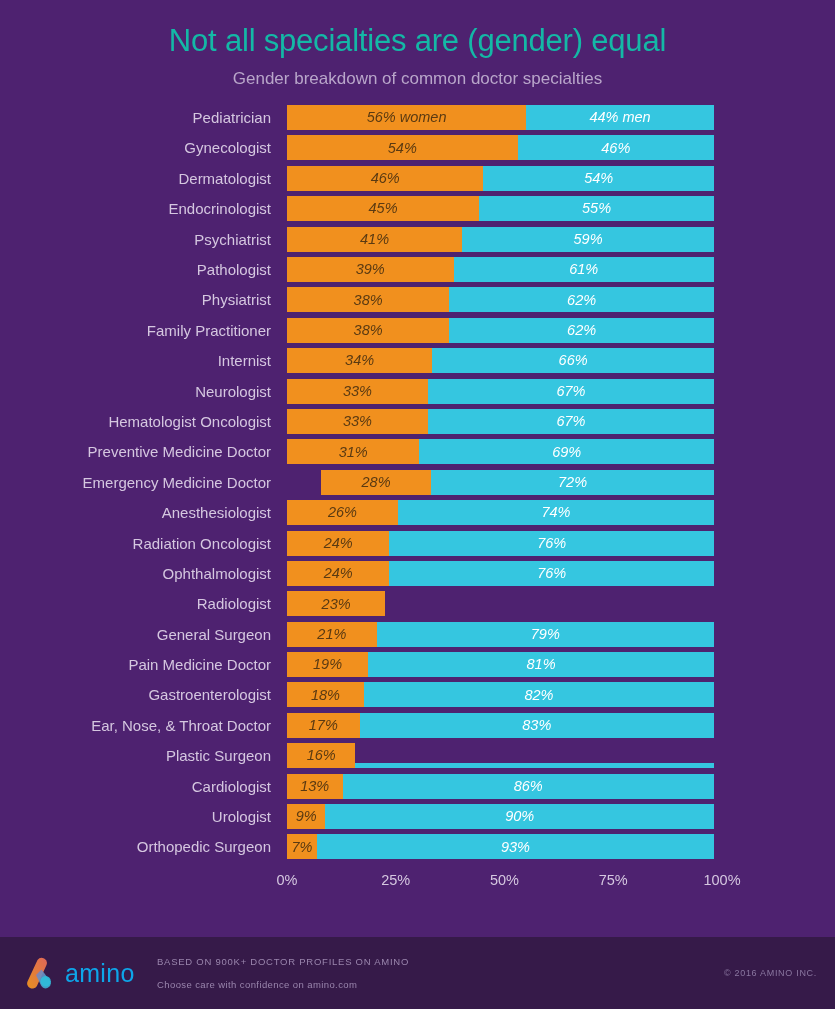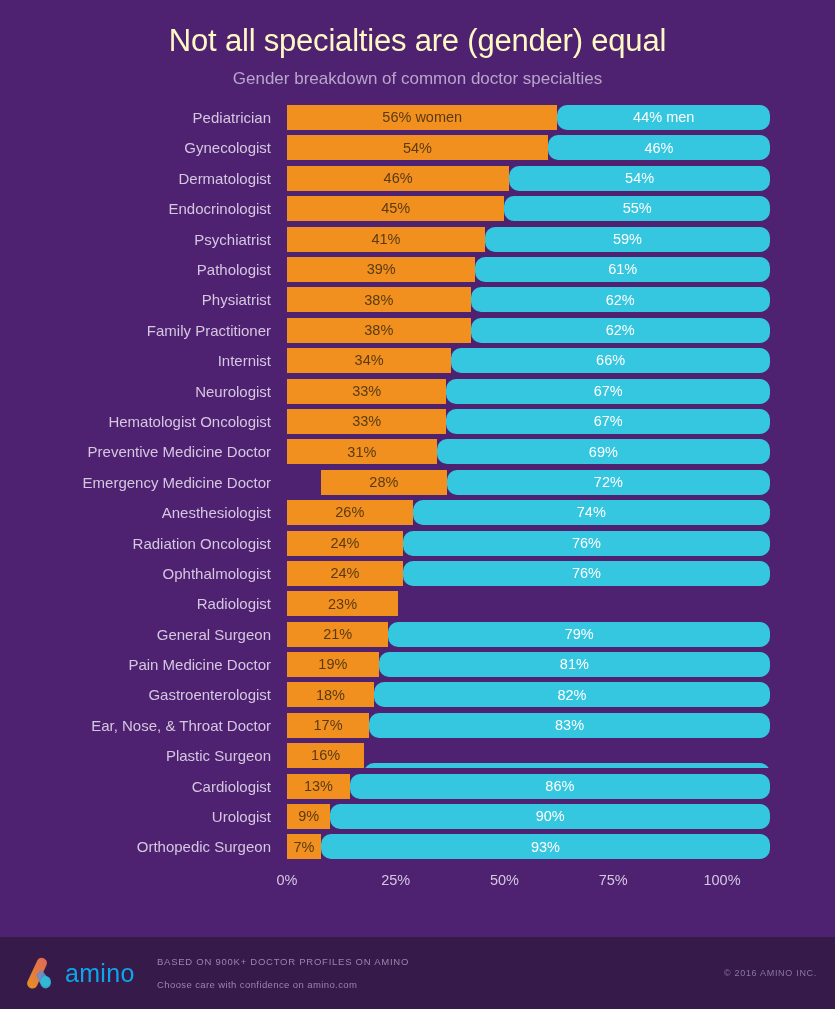--- a/index.html
+++ b/index.html
@@ -15,21 +15,21 @@
     position: relative;
   }
 
   
   #header {
     padding-top: 23px;
     text-align: center;
   }
   #chart-title {
     font-size: 31px;
-    color: #fef9c3;
+    color: #14b8a6;
     font-weight: 400;
     letter-spacing: -0.2px;
     line-height: 1.15;
     margin: 0;
   }
   #chart-subtitle {
     font-size: 17px;
     color: #B9A6CA;
     font-weight: 400;
     margin: 10px 0 0 0;
@@ -51,44 +51,44 @@
     width: 287px;
     text-align: right;
     font-size: 15px;
     color: #D5C7E0;
     padding-right: 16px;
     box-sizing: border-box;
     white-space: nowrap;
     line-height: 1;
   }
   .bar-track {
-    width: 483px;
+    width: 427px;
     height: 25px;
     display: flex;
     position: relative;
     overflow: hidden;
+    font-style: italic;
   }
   .seg {
     height: 100%;
     display: flex;
     align-items: center;
     justify-content: center;
     font-size: 14.5px;
     line-height: 1;
     white-space: nowrap;
     box-sizing: border-box;
   }
   .seg-women {
     background: #F1901E;
     color: #5A3A12;
   }
   .seg-men {
     background: #35C6E0;
     color: #FFFFFF;
-    border-radius: 10px;
   }
 
   
   #axis {
     position: relative;
     margin-left: 287px;
     width: 435px;
     height: 30px;
     margin-top: 8px;
   }

